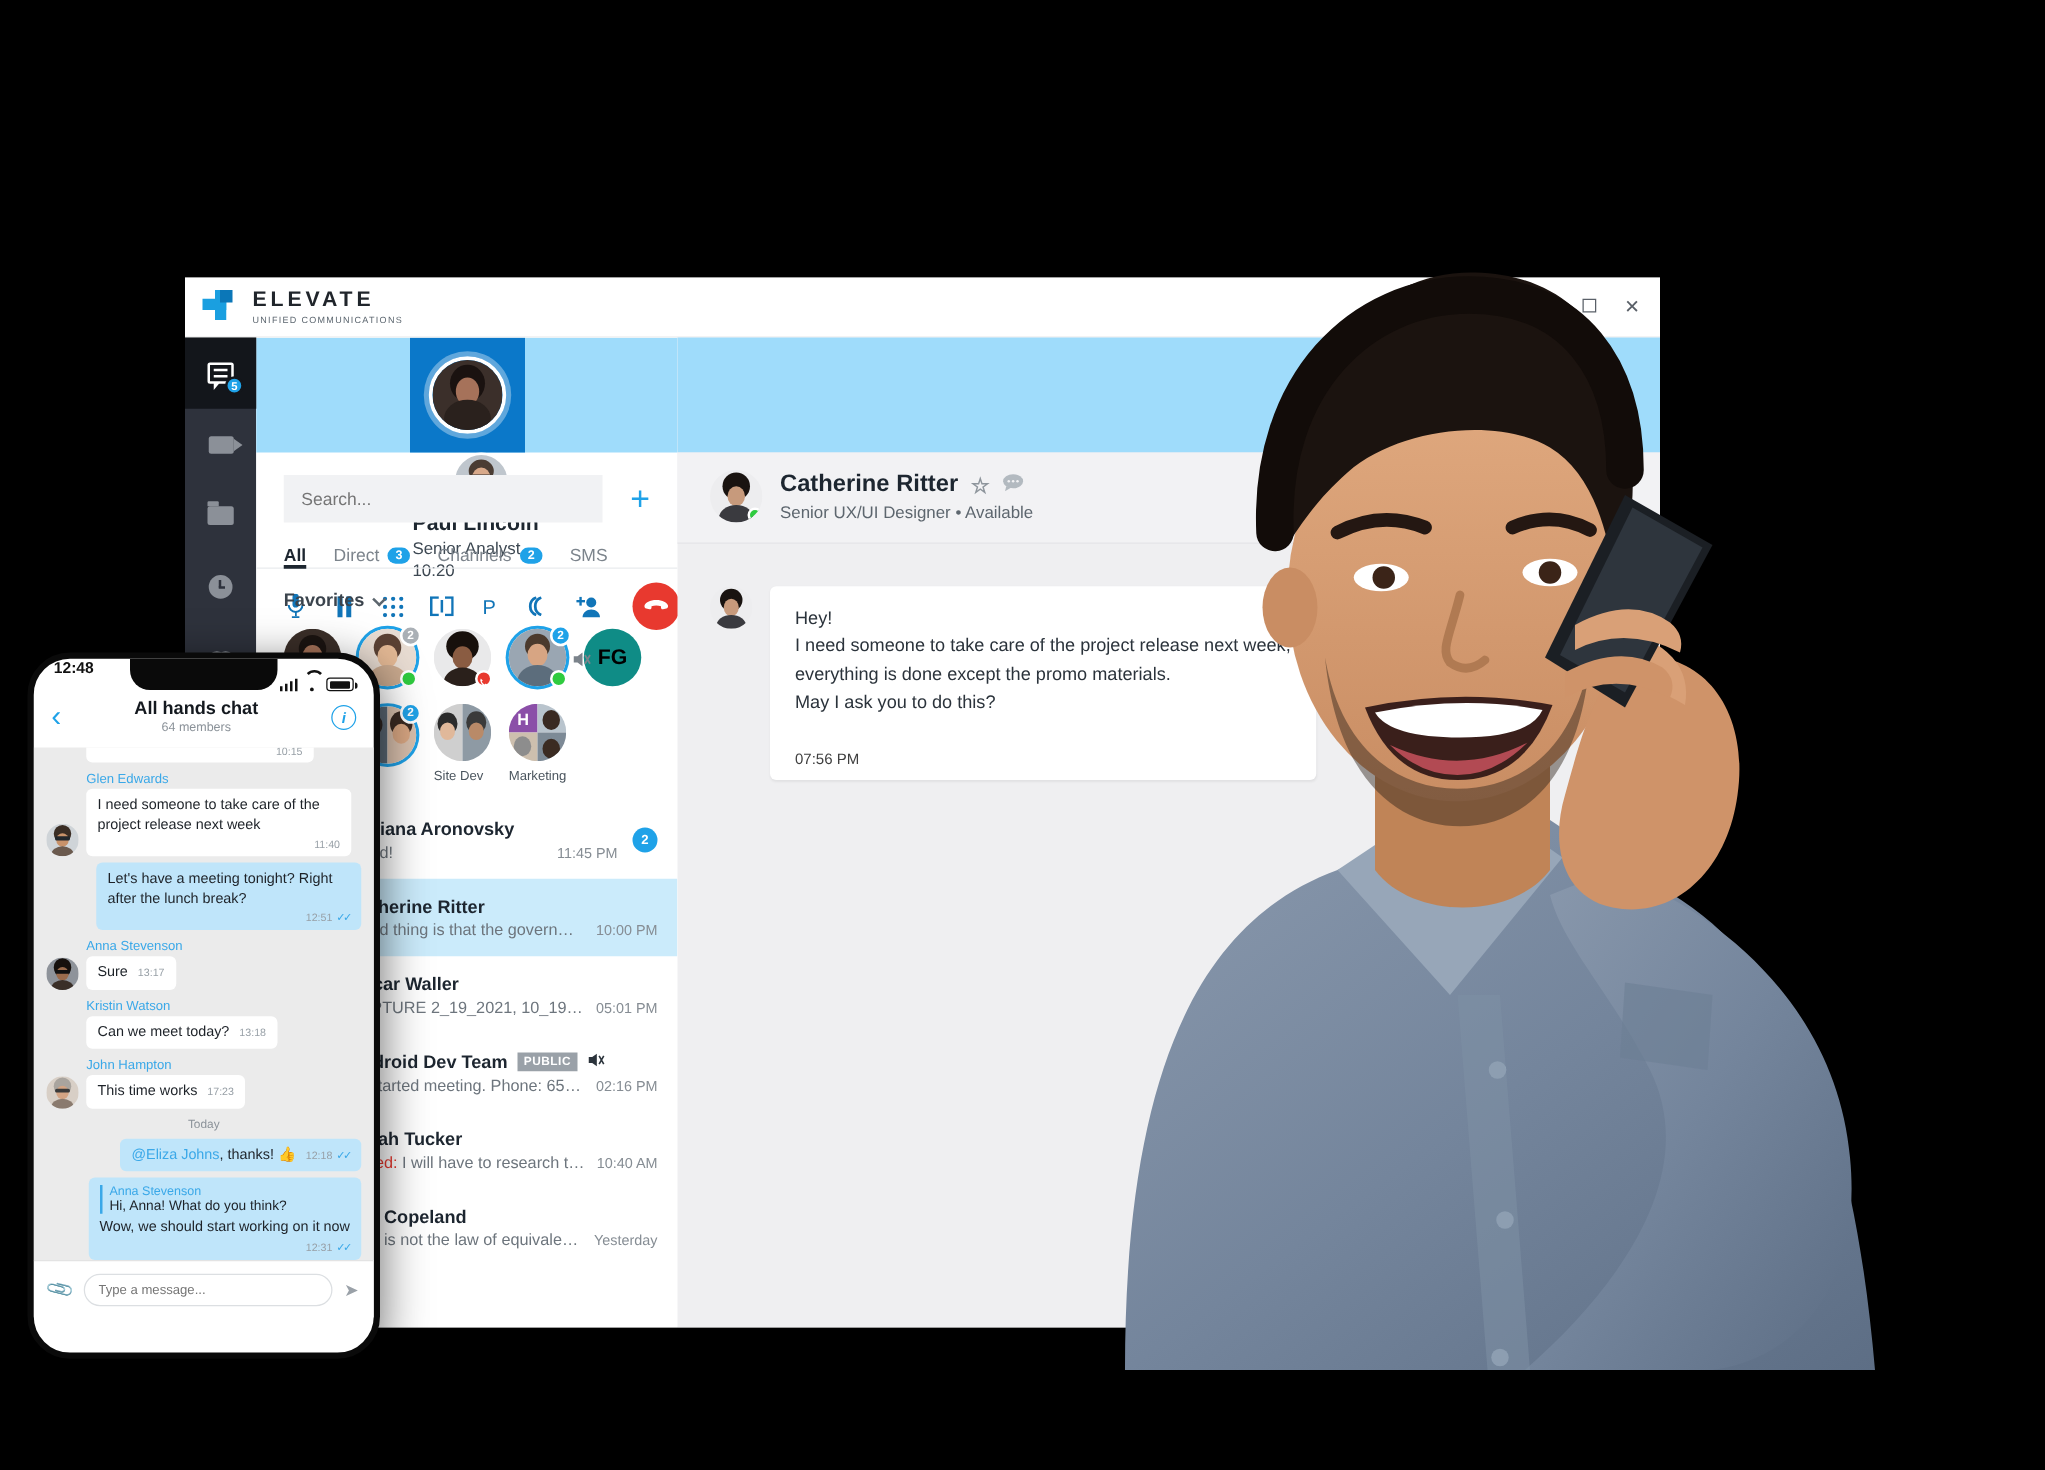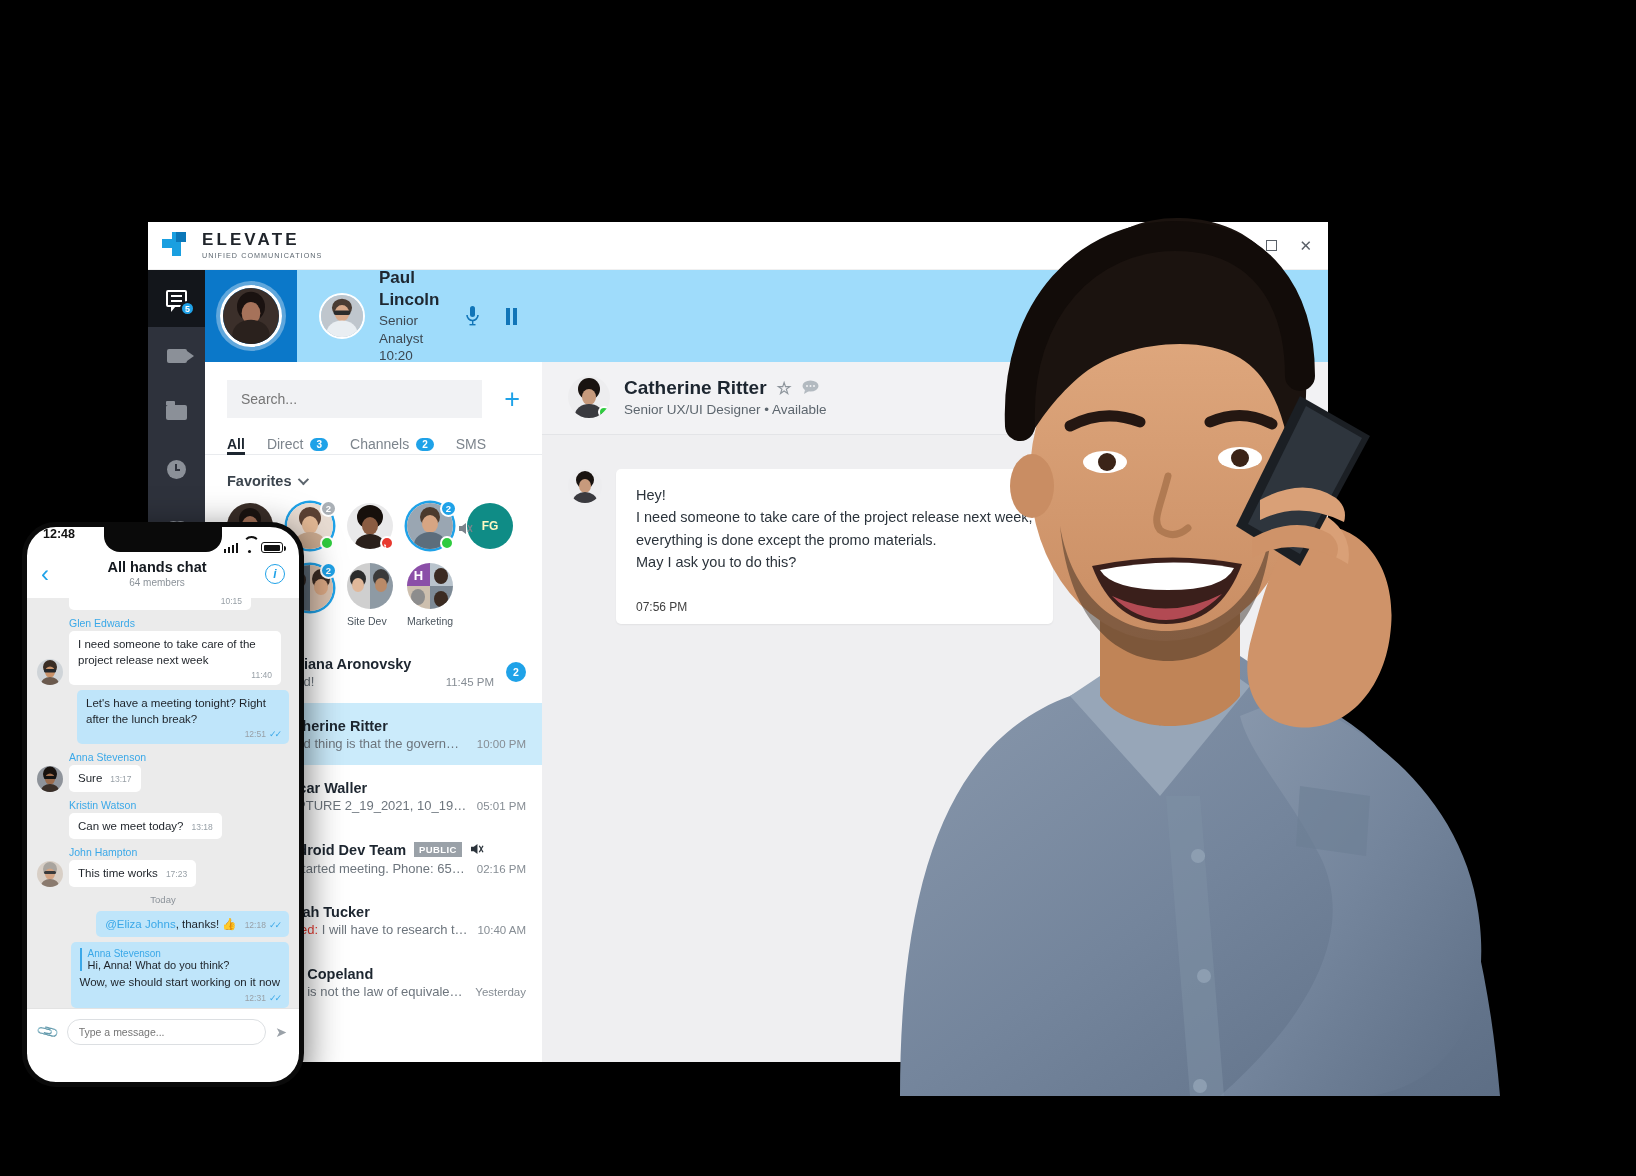--- a/index.html
+++ b/index.html
@@ -65,21 +65,21 @@
   .ico-folder::before{content:"";position:absolute;left:0;top:-4px;width:9px;height:4px;background:currentColor;border-radius:1px 1px 0 0;}
   .ico-clock{width:19px;height:19px;border-radius:50%;background:currentColor;position:relative;}
   .ico-clock i{position:absolute;left:8px;top:4px;width:2px;height:6px;background:#2e323c;}
   .ico-clock i::after{content:"";position:absolute;left:0;top:5px;width:5px;height:2px;background:#2e323c;}
   .ico-vm{width:22px;height:11px;position:relative;}
   .ico-vm::before,.ico-vm::after{content:"";position:absolute;top:0;width:11px;height:11px;border:2.2px solid currentColor;border-radius:50%;}
   .ico-vm::before{left:0;} .ico-vm::after{right:0;}
 
   
   .listcol { width: 337px; flex: none; background: #fff; display: flex; flex-direction: column; }
-  .callbar { height: 92px; display: flex; align-items: center; background: #9fdcfb; }
+  .callbar { height: 92px; display: flex; align-items: center; background: #9fdcfb; flex-direction: column; }
   .callbar .calleravatar {
     width: 92px; height: 92px; background: #0b78c9; flex: none;
     display: flex; align-items: center; justify-content: center;
   }
   .ring {
     width: 62px; height: 62px; border-radius: 50%;
     border: 3px solid #fff; overflow: hidden; position: relative;
     box-shadow: 0 0 0 4px rgba(255,255,255,.35);
   }
   .ph { width:100%; height:100%; display:block; }
@@ -112,21 +112,21 @@
   .favgrid { display: flex; flex-wrap: wrap; gap: 14px; margin-top: 14px; }
   .fav { width: 46px; position: relative; }
   .fav .av { width: 46px; height: 46px; border-radius: 50%; overflow: hidden; position: relative; }
   .fav.ringed .av { box-shadow: 0 0 0 2.5px #1fa2e8; }
   .fav .lbl { font-size: 10.5px; color: #4b555e; margin-top: 6px; white-space: nowrap; }
   .dot { position: absolute; right: -1px; bottom: -1px; width: 14px; height: 14px; border-radius: 50%; border: 2px solid #fff; }
   .dot.green { background: #2fcb3f; } .dot.red { background: #e8392f; }
   .cnt { position: absolute; right: -4px; top: -3px; background: #1fa2e8; color: #fff; font-size: 9.5px; font-weight: 700;
         min-width: 17px; height: 17px; border-radius: 9px; display:flex;align-items:center;justify-content:center; border:2px solid #fff;}
   .cnt.grey { background: #aab0b6; }
-  .initials { width:100%; height:100%; display:flex;align-items:center;justify-content:center;color:#fef9c3;font-size:12px;font-weight:700;}
+  .initials { width:100%; height:100%; display:flex;align-items:center;justify-content:center;color:#000000;font-size:17px;font-weight:700;}
 
   .convlist { margin-top: 14px; flex: 1; overflow: hidden; }
   .conv { display: flex; align-items: center; padding: 11px 16px 11px 22px; gap: 12px; }
   .conv.sel { background: #cbebfb; }
   .conv .cav { width: 40px; height: 40px; border-radius: 50%; overflow: hidden; flex: none; position: relative; }
   .conv .meta { flex: 1; min-width: 0; }
   .conv .r1 { display: flex; align-items: center; gap: 8px; }
   .conv .nm { font-size: 14.5px; font-weight: 700; color: #1d2630; white-space: nowrap; }
   .conv .r2 { display: flex; align-items: baseline; gap: 9px; margin-top: 2px; }
   .conv .prev { font-size: 13px; color: #6d757d; white-space: nowrap; overflow: hidden; text-overflow: ellipsis; flex:1;}

